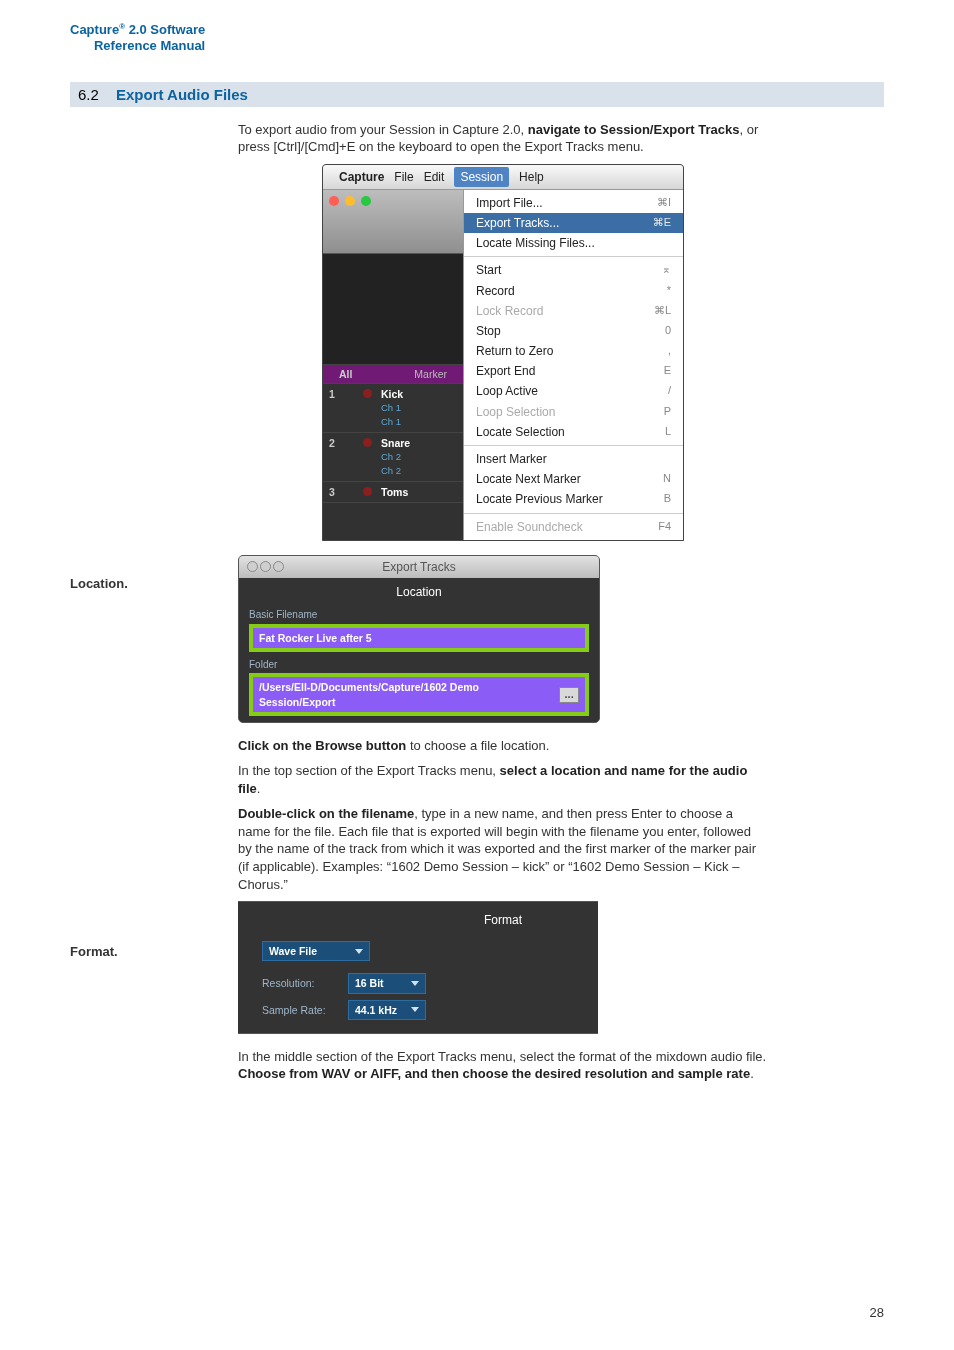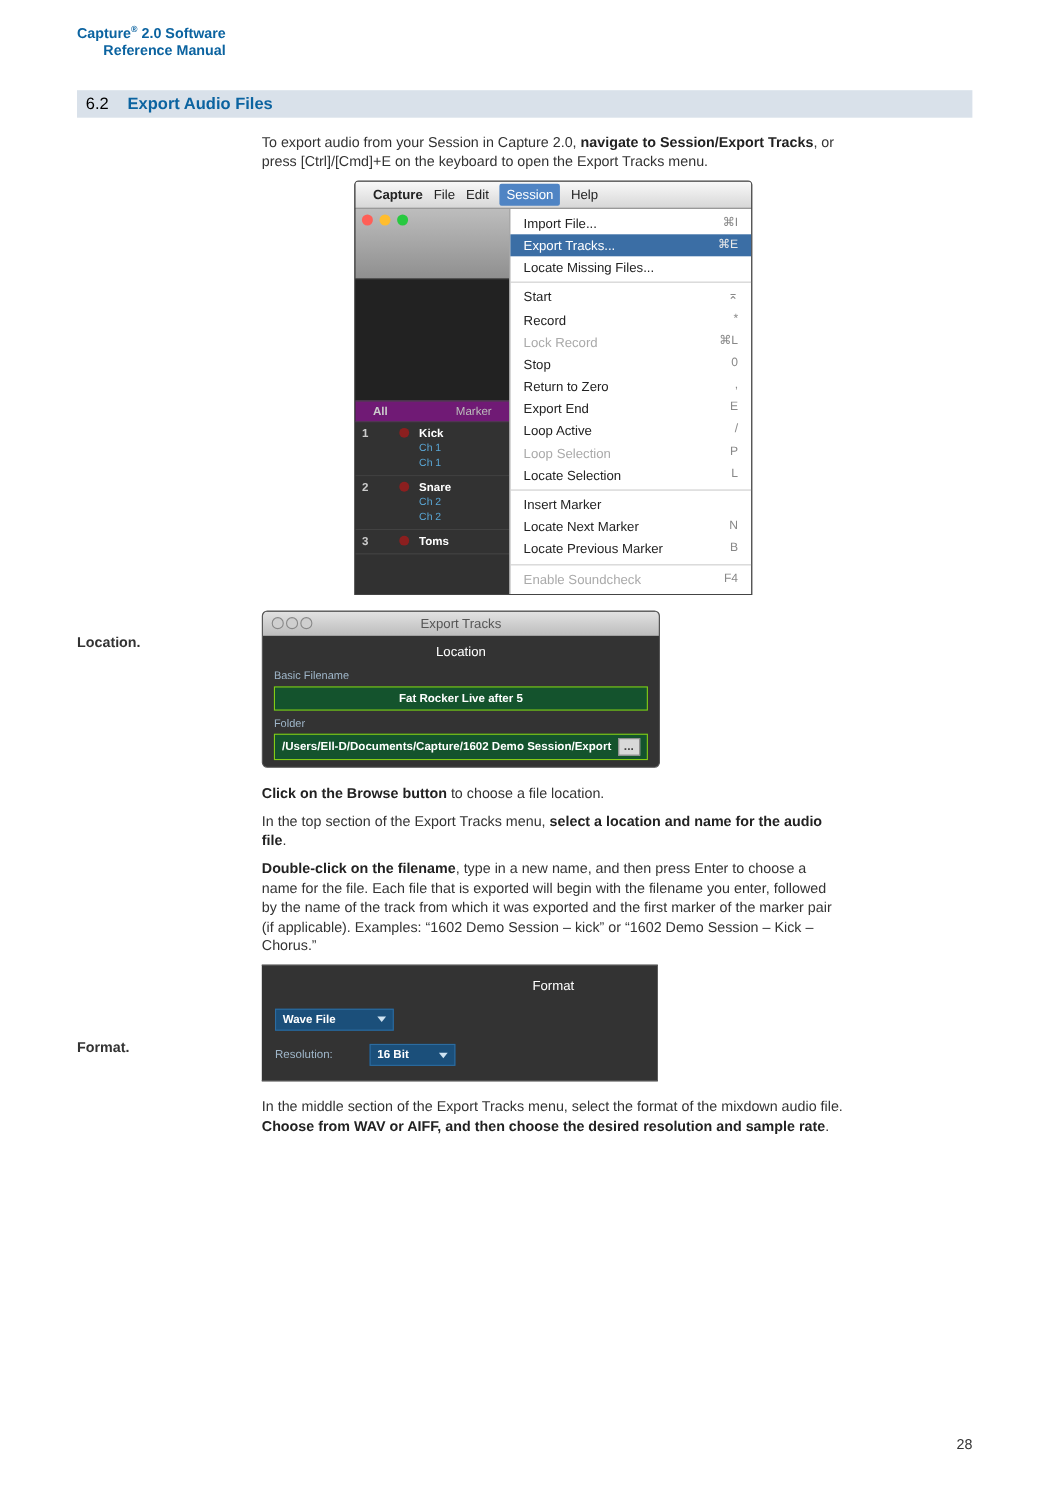--- a/index.html
+++ b/index.html
@@ -143,44 +143,44 @@
     padding:3px 0;
     font-size:12px;
     position:relative;
   }
   .fig2 .titlebar .dots { position:absolute; left:8px; top:4px;}
   .fig2 .titlebar .dots span{width:9px;height:9px;border:1px solid #888;border-radius:50%;display:inline-block;margin-right:2px;background:#cfcfcf;}
   .fig2 .loc-head { text-align:center; color:#fff; padding:6px 0 8px 0; font-size:12px;}
   .fig2 .lbl { color:#9fb6c9; font-size:10px; padding:0 10px;}
   .fig2 .fld {
     margin:2px 10px 6px 10px;
-    background:#14532d;
-    border:1px solid #84cc16;
+    background:#8b5cf6;
+    border:4px solid #84cc16;
     padding:3px 6px;
     color:#fff;
     font-size:10.5px;
     font-weight:700;
     display:flex;
-    justify-content:center;
+    justify-content:flex-start;
     align-items:center;
   }
   .fig2 .browse { width:18px;height:14px;background:#d9d9d9;color:#444;display:flex;align-items:center;justify-content:center;border:1px solid #888;font-weight:700;font-size:11px; margin-left:6px;}
 
   
   .fig3 {
     width: 360px;
     background:#333;
     border-top:1px solid #555;
     border-bottom:1px solid #555;
     font-size:11px;
     color:#ccc;
     padding:8px 0 10px 0;
   }
   .fig3 .fmt-head { text-align:center; color:#fff; padding:2px 0 10px 170px; font-size:12px; }
-  .fig3 .row { display:flex; align-items:center; padding:3px 12px; gap:8px;}
+  .fig3 .row { display:flex; align-items:center; padding:3px 12px; gap:8px;margin-left:12px;}
   .fig3 .sel {
     background:#1b4f7a;
     border:1px solid #2c6ca0;
     color:#fff;
     padding:2px 6px;
     font-size:10.5px;
     font-weight:700;
     display:flex;
     align-items:center;
     justify-content:space-between;
@@ -387,20 +387,27 @@
             <span class="caret"></span>
           </div>
         </div>
         <div class="row" style="margin-top:6px;">
           <span class="lbl2">Resolution:</span>
           <div class="sel small">
             <span>16 Bit</span>
             <span class="caret"></span>
           </div>
         </div>
+        <div class="row">
+          <span class="lbl2">Sample Rate:</span>
+          <div class="sel small">
+            <span>44.1 kHz</span>
+            <span class="caret"></span>
+          </div>
+        </div>
       </div>
     </div>
 
     <p>
       <span>In the middle section of the Export Tracks menu, select the format of the mixdown audio file. </span><b>Choose from WAV or AIFF, and then choose the desired resolution and sample rate</b><span>.</span>
     </p>
   </div>
 
   <div class="page-num">28</div>
 </div>

